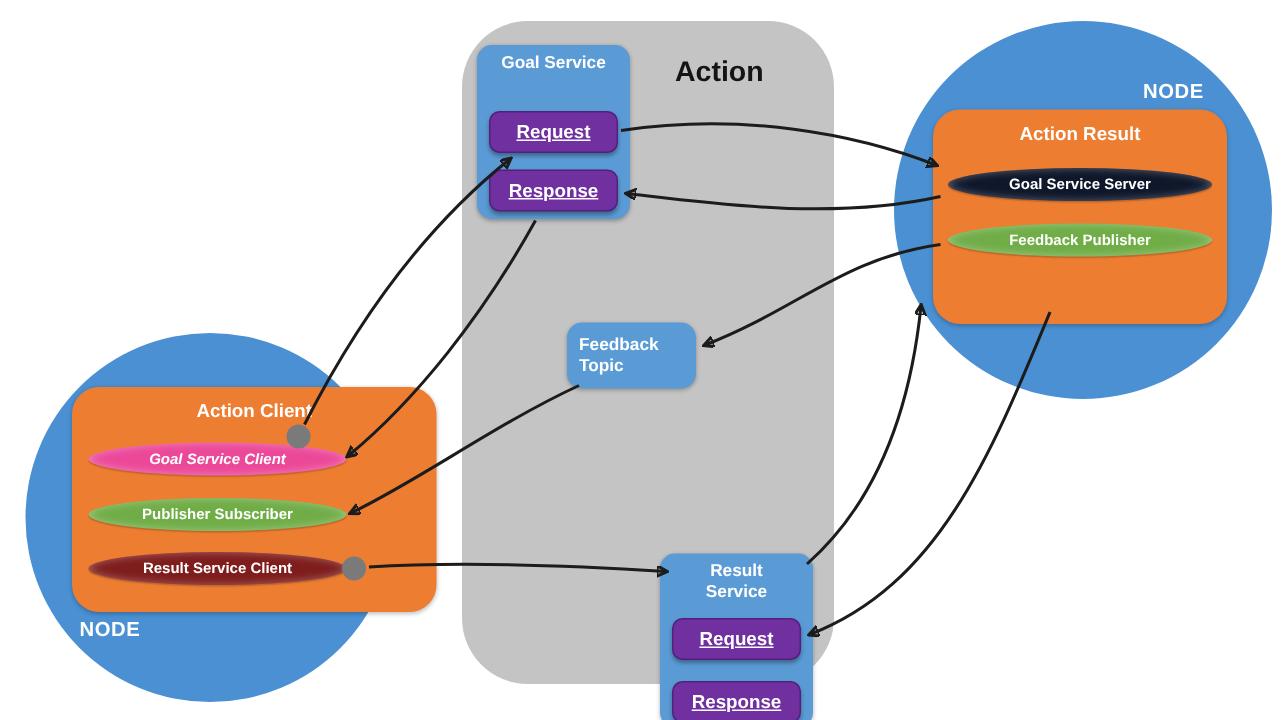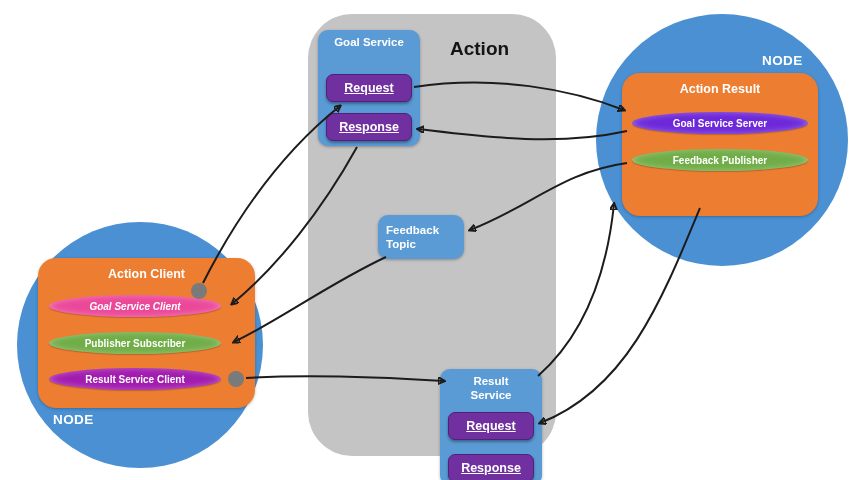--- a/index.html
+++ b/index.html
@@ -23,21 +23,21 @@
   .node-circle { border-radius:50%; background:#4a90d3; }
   .node-circle.right { left:596px; top:14px; width:252px; height:252px; }
   .node-circle.left  { left:17px;  top:222px; width:246px; height:246px; }
   .node-label { color:#ffffff; font-weight:bold; font-size:13.5px; letter-spacing:.4px; }
   .node-label.right { left:762px; top:53px; }
   .node-label.left  { left:53px;  top:412px; }
 
   
   .orange-box { background:#ed7d31; border-radius:18px; box-shadow:0 1px 3px rgba(0,0,0,.25); }
   .orange-box.server { left:622px; top:73px;  width:196px; height:143px; }
-  .orange-box.client { left:38px;  top:258px; width:217px; height:150px; }
+  .orange-box.client { left:48px;  top:258px; width:198px; height:150px;padding-left:45px; }
   .box-title {
     position:absolute; top:9px; left:0; width:100%; text-align:center;
     color:#ffffff; font-weight:bold; font-size:12.5px;
   }
 
   
   .pill {
     position:absolute; left:10px; width:176px; height:22px;
     border-radius:50%;
     display:flex; align-items:center; justify-content:center;
@@ -93,32 +93,32 @@
 <div id="canvas">
 
   <div class="abs gray-group" style="background: rgb(196, 196, 196);"></div>
   <div class="abs action-title">Action</div>
 
   <div class="abs node-circle right" style="background: rgb(74, 144, 211);"></div>
   <div class="abs node-label right">NODE</div>
 
   <div class="abs orange-box server" style="background: rgb(237, 125, 49);">
     <div class="box-title">Action Result</div>
-    <div class="pill p1" style="background: #6d28d9;">Goal Service Server</div>
+    <div class="pill p1" style="background: #0f172a;">Goal Service Server</div>
     <div class="pill p2" style="background: rgb(112, 173, 71);">Feedback Publisher</div>
   </div>
 
   <div class="abs node-circle left" style="background: rgb(74, 144, 211);"></div>
   <div class="abs node-label left">NODE</div>
 
   <div class="abs orange-box client" style="background: rgb(237, 125, 49);">
     <div class="box-title">Action Client</div>
     <div class="pill p1" style="background: #ec4899; font-style: italic;">Goal Service Client</div>
     <div class="pill p2" style="background: rgb(112, 173, 71);">Publisher Subscriber</div>
-    <div class="pill p3" style="background: #a21caf;">Result Service Client</div>
+    <div class="pill p3" style="background: #7f1d1d;">Result Service Client</div>
   </div>
 
   <div class="abs blue-box goal" style="background: rgb(91, 155, 213);">
     <div class="svc-title">Goal Service</div>
     <div class="purple-btn req" style="background: rgb(112, 48, 160);">Request</div>
     <div class="purple-btn res" style="background: rgb(112, 48, 160);">Response</div>
   </div>
 
   <div class="abs blue-box topic" style="background: rgb(91, 155, 213);">
     <div class="topic-title">Feedback Topic</div>

